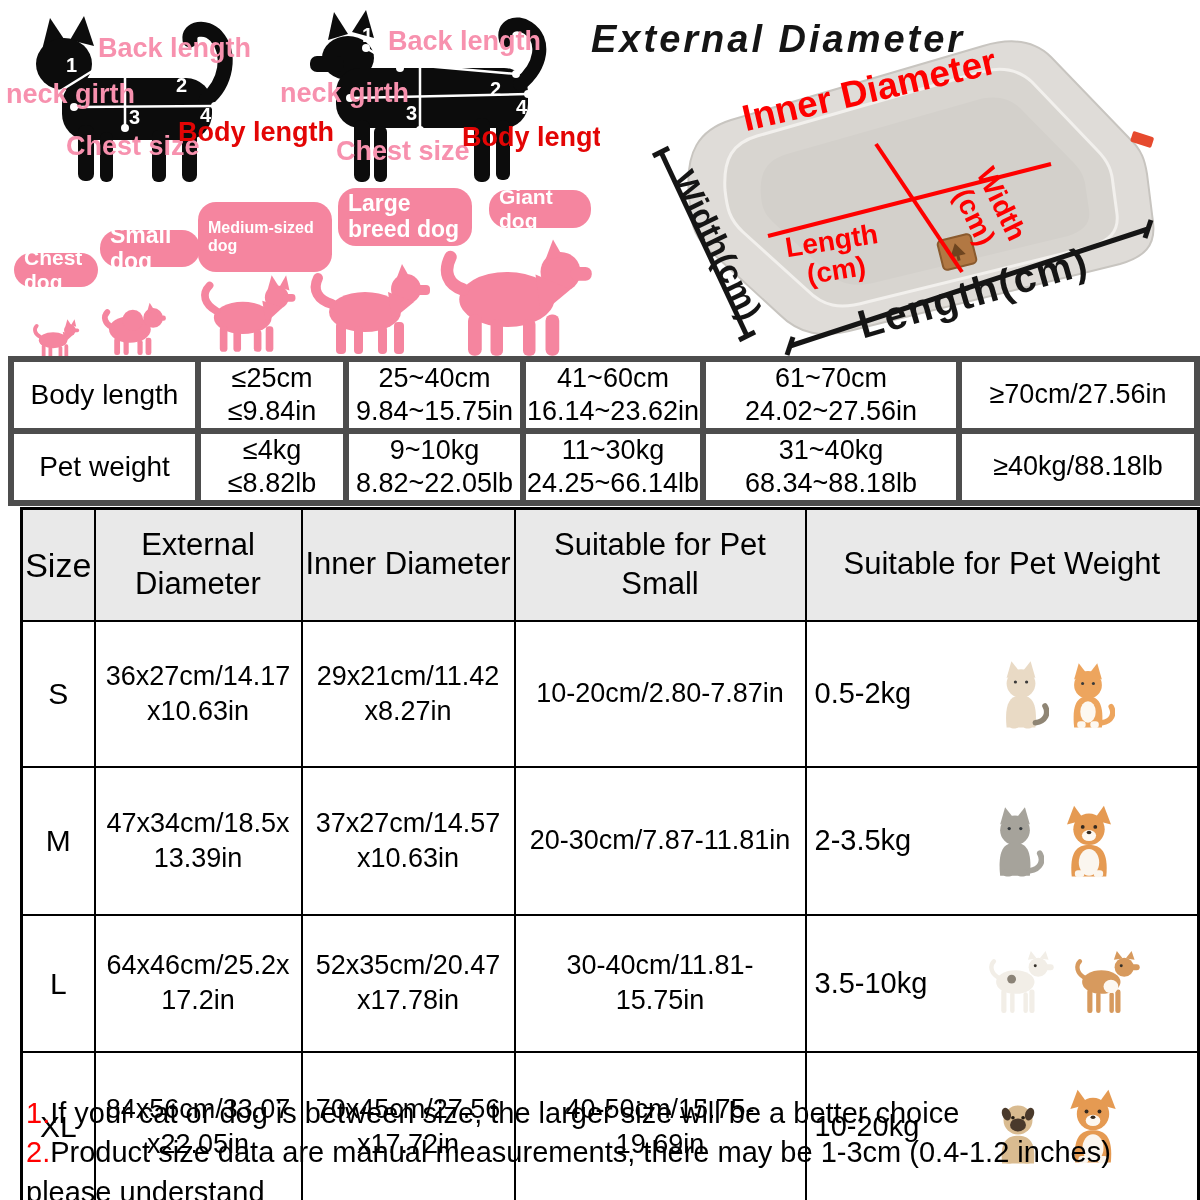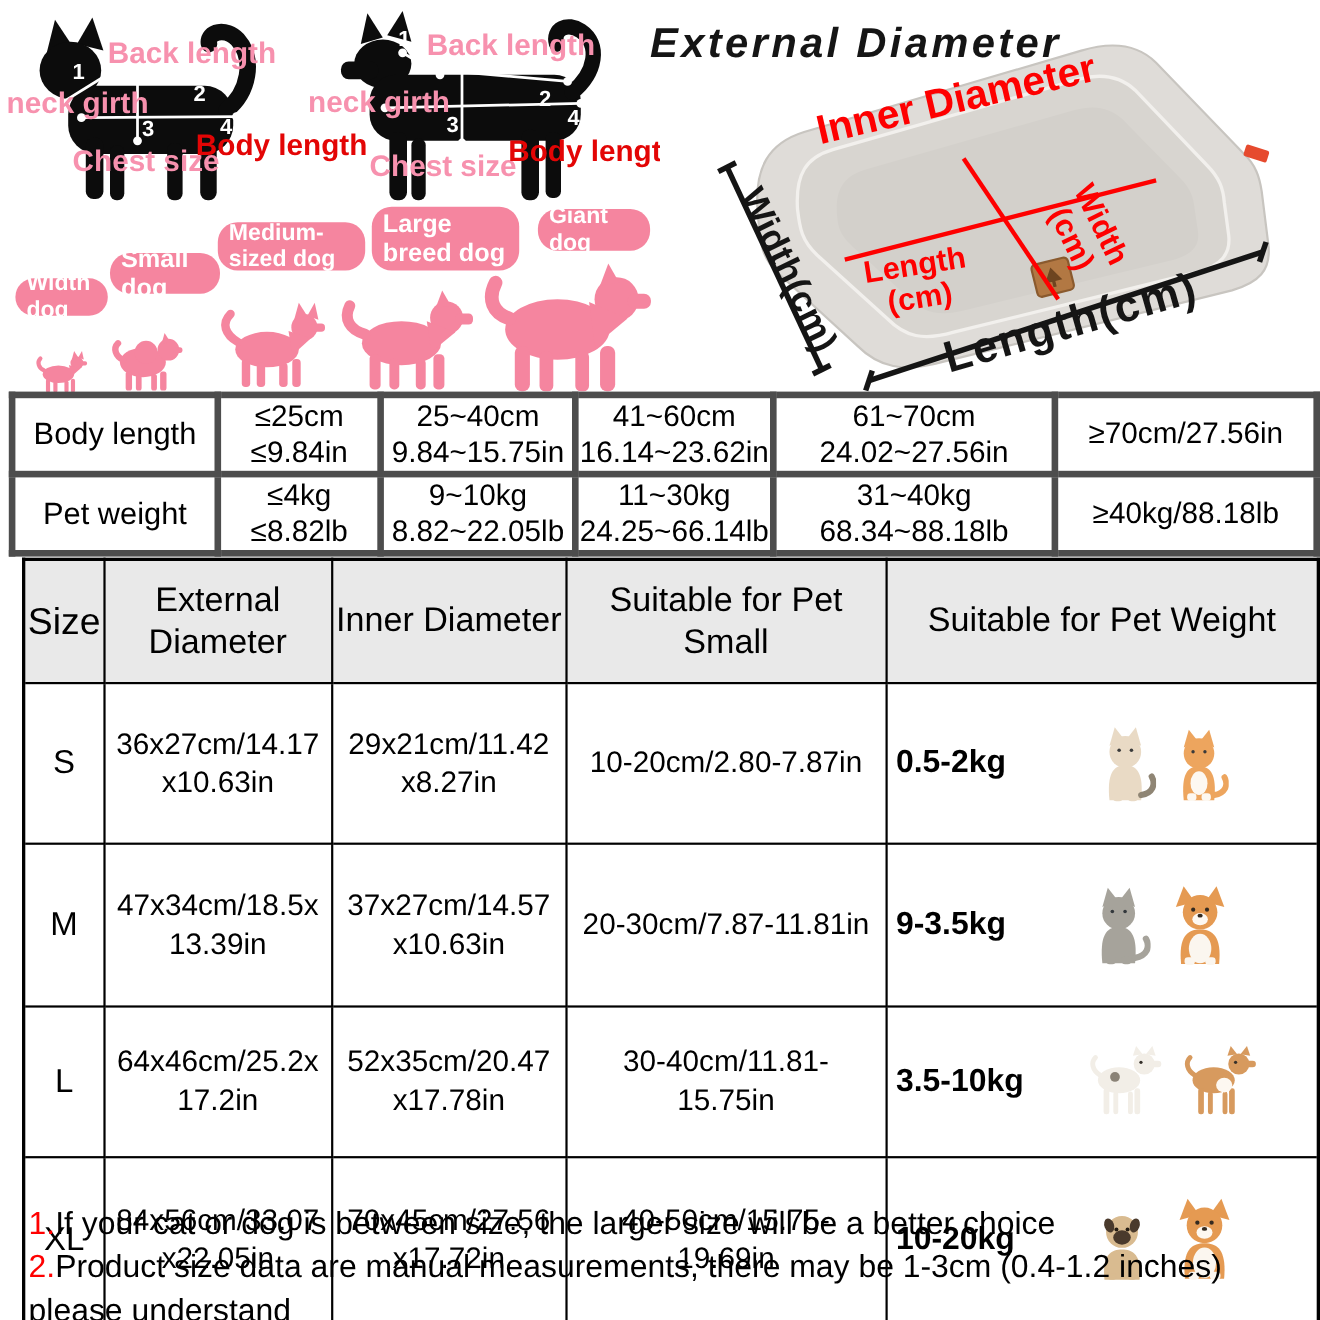--- a/index.html
+++ b/index.html
@@ -19,21 +19,21 @@
   .range-table td { border:6px solid #4d4d4d; background:#fff; text-align:center; vertical-align:middle;
                     font-size:27px; line-height:1.22; white-space:pre-line; }
   .range-table td.rlabel { font-size:28px; }
 
   
   .size-table { position:absolute; left:20px; top:507px; border-collapse:collapse; table-layout:fixed; border:3px solid #000; }
   .size-table th, .size-table td { border:2px solid #000; text-align:center; vertical-align:middle; white-space:pre-line; font-weight:400; }
   .size-table th { background:#e9e9e9; font-size:31px; line-height:1.25; }
   .size-table td { font-size:27px; line-height:1.3; background:#fff; }
   .size-table td.szcol { font-size:30px; }
-  .wrap { display:flex; align-items:center; height:100%; padding-left:8px;font-weight:bold; }
+  .wrap { display:flex; align-items:center; height:100%; padding-left:8px; }
   .wtext { font-size:29px; flex:none; }
   .animals { display:flex; align-items:flex-end; gap:12px; margin-left:auto; margin-right:auto; }
 
   
   .notes { position:absolute; left:26px; top:1094px; width:1162px; font-size:29px; line-height:1.36; }
   .note-num { color:#ff0000; }
 </style>
 </head>
 <body>
 
@@ -156,23 +156,23 @@
       <line x1="566" y1="220" x2="560" y2="238"></line>
     </g>
     <g transform="translate(122,250) rotate(64)">
       <text x="0" y="0" text-anchor="middle" font-size="33" font-weight="700" fill="#151515">Width(cm)</text>
     </g>
     <g transform="translate(392,306) rotate(-16)">
       <text x="0" y="0" text-anchor="middle" font-size="40" font-weight="700" letter-spacing="2" fill="#151515">Length(cm)</text>
     </g>
   </svg>
 
-  <div class="bubble" style="left:14px;top:253px;width:84px;height:34px;font-size:21px">Width dog</div>
+  <div class="bubble" style="left:14px;top:253px;width:84px;height:34px;font-size:21px">Chest dog</div>
   <div class="bubble" style="left:100px;top:230px;width:100px;height:37px;font-size:23px">Small dog</div>
-  <div class="bubble" style="left:198px;top:202px;width:134px;height:44px;font-size:21px">Medium-sized dog</div>
+  <div class="bubble" style="left:198px;top:202px;width:134px;height:70px;font-size:16px">Medium-sized dog</div>
   <div class="bubble" style="left:338px;top:188px;width:134px;height:58px;font-size:23px">Large breed dog</div>
   <div class="bubble" style="left:489px;top:190px;width:102px;height:38px;font-size:21px">Giant dog</div>
 
   <svg class="abs" style="left:0;top:182px" width="610" height="178" viewBox="0 0 610 178">
     <defs></defs>
     <g fill="#f5859f">
       <g transform="translate(30,138) scale(0.42)">
         <ellipse cx="55" cy="48" rx="34" ry="19"></ellipse>
           <circle cx="95" cy="24" r="14"></circle>
         <polygon points="84,16 89,-2 98,12"></polygon>
@@ -336,21 +336,21 @@
 
     <tr style="height:93px">
       <td class="szcol">M</td>
       <td>47x34cm/18.5x
 13.39in</td>
       <td>37x27cm/14.57
 x10.63in</td>
       <td>20-30cm/7.87-11.81in</td>
       <td>
         <div class="wrap">
-          <span class="wtext">9-3.5kg</span>
+          <span class="wtext">2-3.5kg</span>
           <span class="animals">
             <svg viewBox="0 0 70 92" width="58" height="76">
               <g fill="#a6a39b">
                     <polygon points="17,26 23,5 34,19"></polygon>
                     <polygon points="36,19 47,5 53,26"></polygon>
                     <circle cx="35" cy="33" r="18"></circle>
                     <path d="M17,88 C14,58 21,48 35,48 C49,48 56,58 53,88 Z"></path>
                     <rect x="21" y="80" width="11" height="9" rx="4"></rect>
                     <rect x="38" y="80" width="11" height="9" rx="4"></rect>
                   </g>

